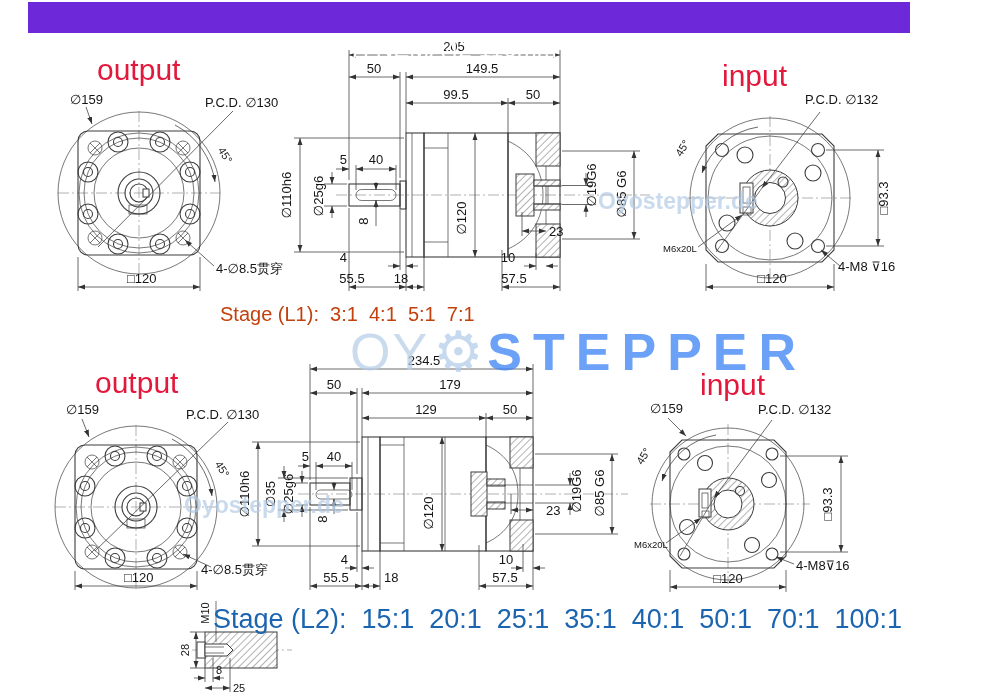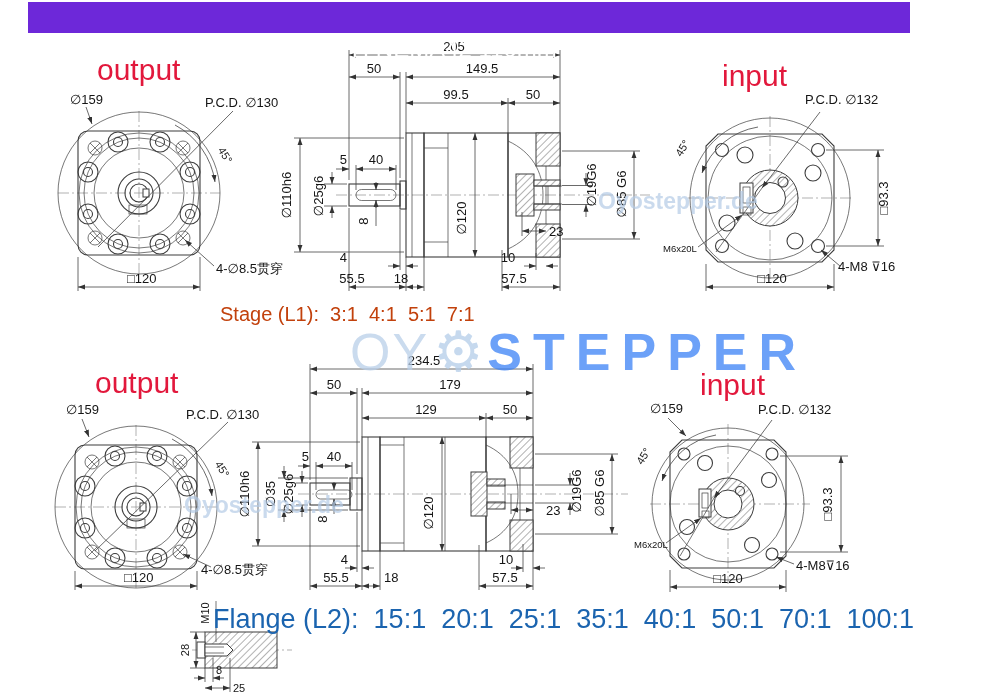--- a/index.html
+++ b/index.html
@@ -33,21 +33,21 @@
   .end{text-anchor:end}
 </style>
 </head>
 <body>
 
 <div id="titlebar" class="abs">
   <span>19mm input for 3PH NEMA42 110mm Flange Stepper motor</span>
 </div>
 
 <div id="stage1" class="abs"><span>Stage (L1):</span><span>  </span><span>3:1  4:1  5:1  7:1</span></div>
-<div id="stage2" class="abs"><span>Flange (L2):</span><span>  </span><span>15:1  20:1  25:1  35:1  40:1  50:1  70:1  100:1</span></div>
+<div id="stage2" class="abs"><span>Stage (L2):</span><span>  </span><span>15:1  20:1  25:1  35:1  40:1  50:1  70:1  100:1</span></div>
 
 <div class="abs wm-big">
   <span class="wa">OY</span>
   <span class="wg">⚙</span>
   <span class="wb">STEPPER</span>
 </div>
 <div id="wm-top" class="abs wm-small">Oyostepper.de</div>
 <div id="wm-bottom" class="abs wm-small">Oyostepper.de</div>
 
 <svg id="dwg" width="990" height="699" viewBox="0 0 990 699">

